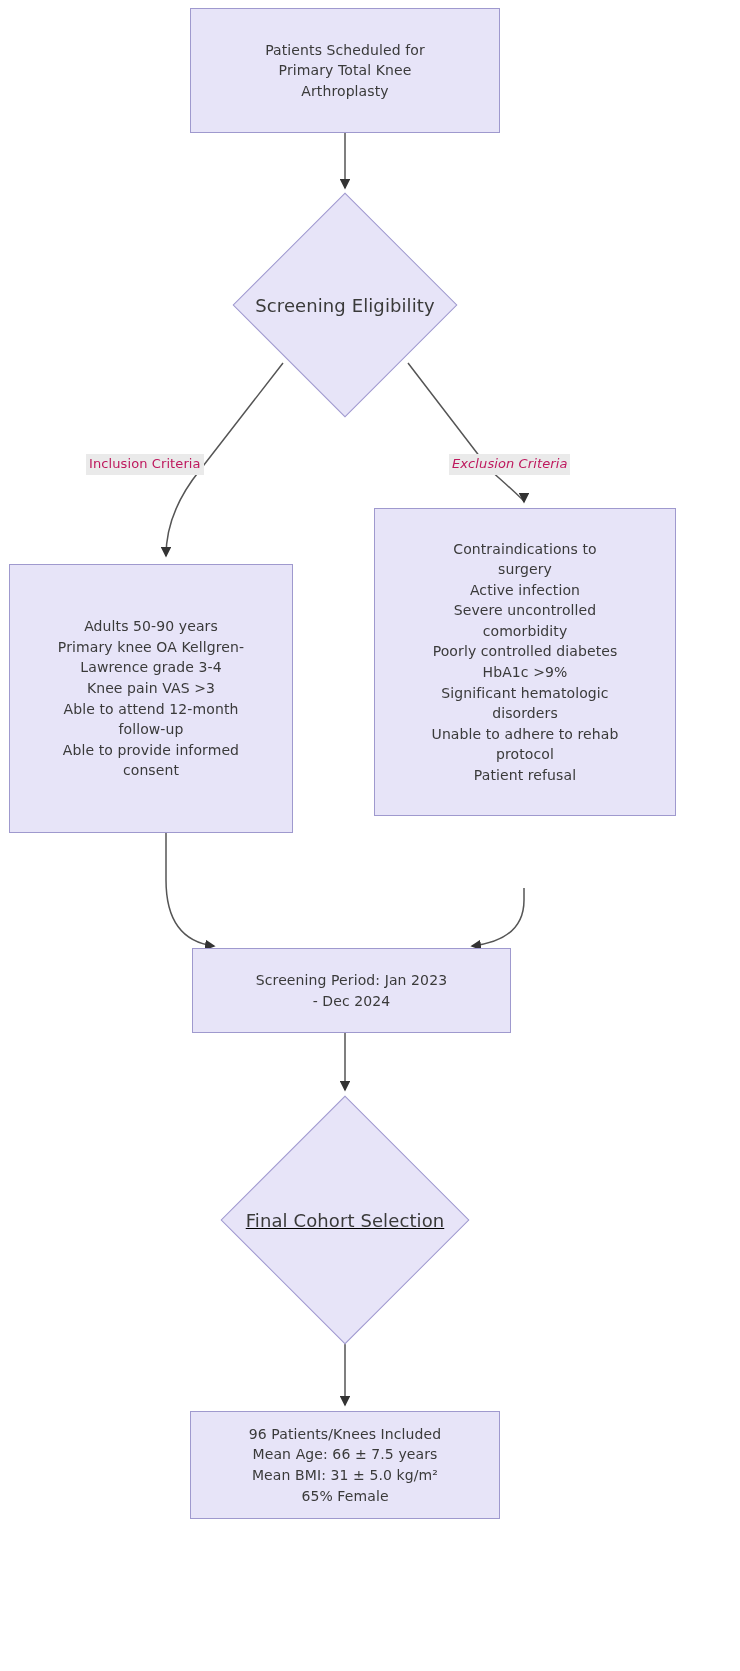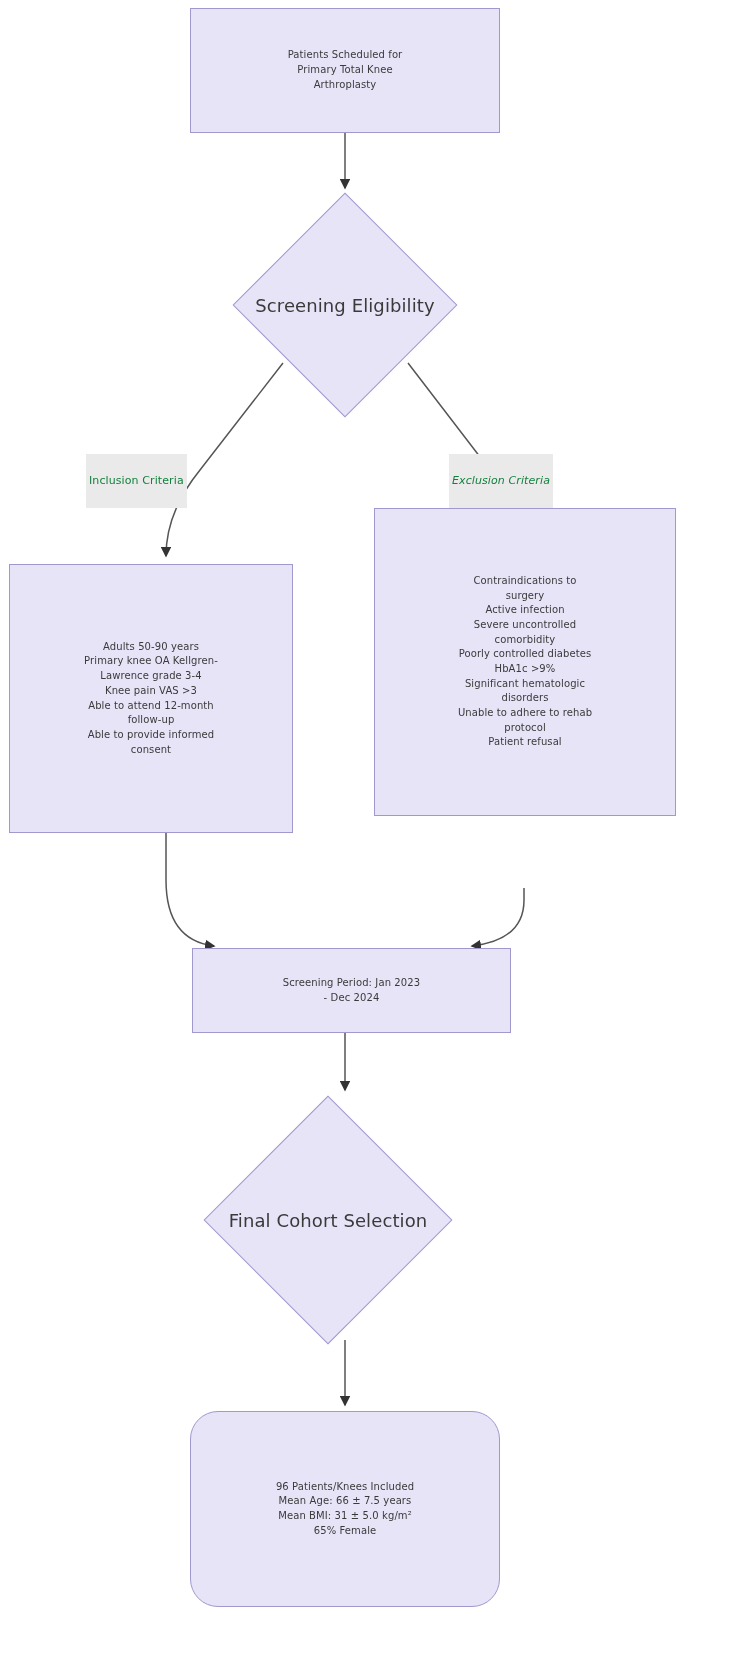--- a/index.html
+++ b/index.html
@@ -31,21 +31,21 @@
   .node {
     position: absolute;
     box-sizing: border-box;
     background: #e7e4f8;
     border: 1.2px solid #9f99ce;
     color: #3a3a3a;
     display: flex;
     align-items: center;
     justify-content: center;
     text-align: center;
-    font-size: 10px;
+    font-size: 14px;
     line-height: 1.47;
     letter-spacing: 0.1px;
   }
   .node .txt {
     display: block;
     width: 100%;
     white-space: pre-line;
     padding: 0 6px;
   }
   .diamond-wrap {
@@ -67,24 +67,24 @@
     z-index: 2;
     font-size: 18px;
     color: #3a3a3a;
     text-align: center;
     white-space: nowrap;
     letter-spacing: 0.1px;
   }
   .edge-label {
     position: absolute;
     background: #eaeaea;
-    color: #15803d;
-    font-size: 11px;
+    color: #be185d;
+    font-size: 13px;
     line-height: 1.3;
-    padding: 20px 3px;
+    padding: 2px 3px;
     white-space: nowrap;
     text-align: center;
     letter-spacing: 0.1px;
   }
 </style>
 </head>
 <body>
 
 <div id="canvas">
 
@@ -153,25 +153,25 @@
 Unable to adhere to rehab
 protocol
 Patient refusal</span>
   </div>
 
   <div class="node" style="left:192px; top:948px; width:319px; height:85px;">
     <span class="txt">Screening Period: Jan 2023
 - Dec 2024</span>
   </div>
 
-  <div class="diamond-wrap" style="left:203px; top:1095px; width:250px; height:250px;">
+  <div class="diamond-wrap" style="left:220px; top:1095px; width:250px; height:250px;text-decoration:underline;">
     <div class="diamond-shape" style="width:174px; height:174px;"></div>
     <span class="diamond-label">Final Cohort Selection</span>
   </div>
 
-  <div class="node" style="left:190px; top:1411px; width:310px; height:196px;border-radius:28px;">
+  <div class="node" style="left:190px; top:1411px; width:310px; height:108px;">
     <span class="txt">96 Patients/Knees Included
 Mean Age: 66 ± 7.5 years
 Mean BMI: 31 ± 5.0 kg/m²
 65% Female</span>
   </div>
 
 </div>
 
 </body></html>

